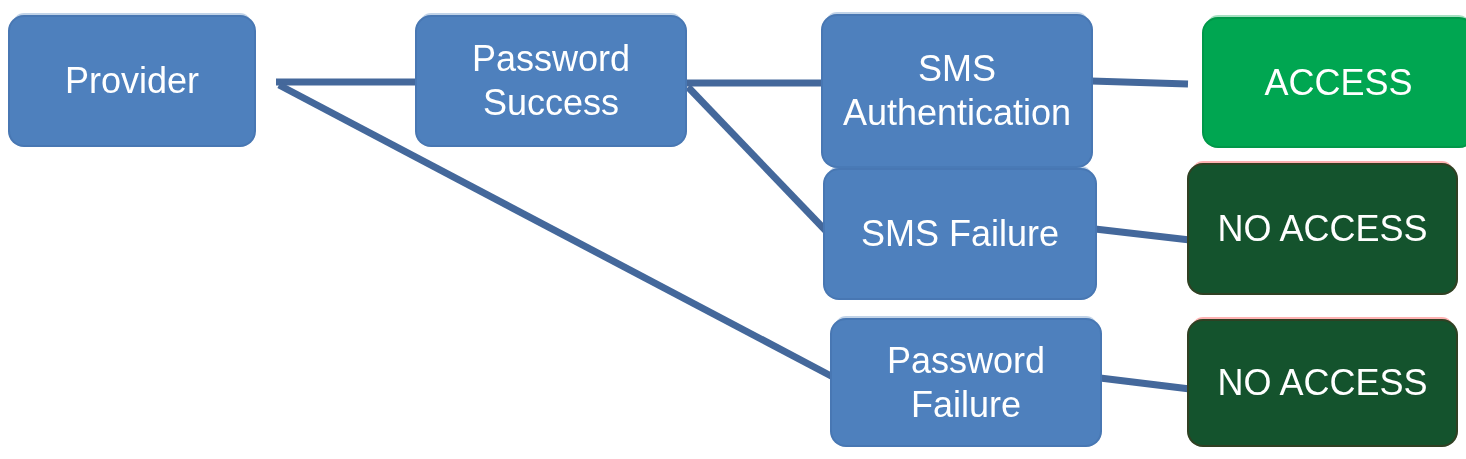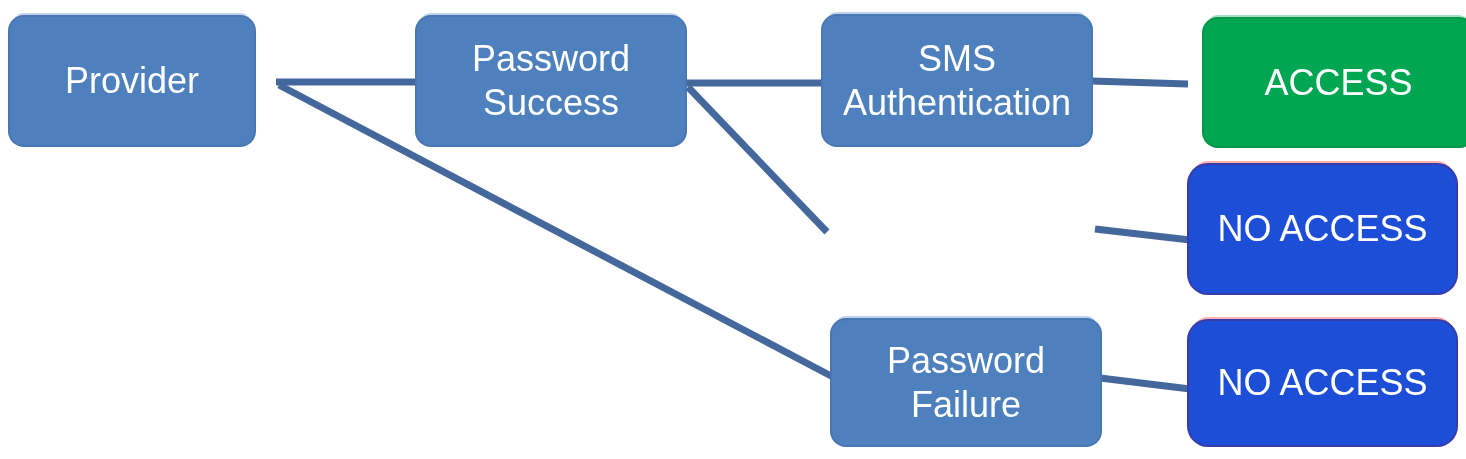--- a/index.html
+++ b/index.html
@@ -39,28 +39,27 @@
   .node.blue {
     background: #4E80BD;
     box-shadow: inset 0 0 0 2px rgba(30,60,110,0.12), 0 -7px 0 -5px rgba(78,128,189,0.35);
   }
   .node.green {
     background: #00A651;
     box-shadow: inset 0 0 0 2px rgba(0,90,40,0.18), 0 -7px 0 -5px rgba(0,166,81,0.35);
     margin-left: 17px;
   }
   .node.red {
-    background: #1d4ed8;
+    background: #14532d;
     box-shadow: inset 0 0 0 2px rgba(150,0,0,0.22), 0 -7px 0 -5px rgba(251,0,0,0.30);
-    border-radius: 21px;
   }
 
   .n-provider            { left: 8px;    top: 15px;  width: 248px; height: 132px; text-align: center; }
   .n-password-success    { left: 415px;  top: 15px;  width: 272px; height: 132px; }
-  .n-sms-authentication  { left: 821px;  top: 14px;  width: 272px; height: 133px; }
+  .n-sms-authentication  { left: 821px;  top: 14px;  width: 272px; height: 154px; }
   .n-access              { left: 1185px; top: 17px;  width: 273px; height: 131px; }
   .n-sms-failure         { left: 823px;  top: 168px; width: 274px; height: 132px; }
   .n-no-access-sms       { left: 1187px; top: 163px; width: 271px; height: 132px; }
   .n-password-failure    { left: 830px;  top: 318px; width: 272px; height: 129px; }
   .n-no-access-password  { left: 1187px; top: 319px; width: 271px; height: 128px; }
 </style>
 </head>
 <body>
 
 <div class="stage">
@@ -86,20 +85,23 @@
 
   <div class="node blue n-sms-authentication">
     <span>SMS
 Authentication</span>
   </div>
 
   <div class="node green n-access">
     <span>ACCESS</span>
   </div>
 
+  <div class="node blue n-sms-failure">
+    <span>SMS Failure</span>
+  </div>
 
   <div class="node red n-no-access-sms">
     <span>NO ACCESS</span>
   </div>
 
   <div class="node blue n-password-failure">
     <span>Password
 Failure</span>
   </div>
 

